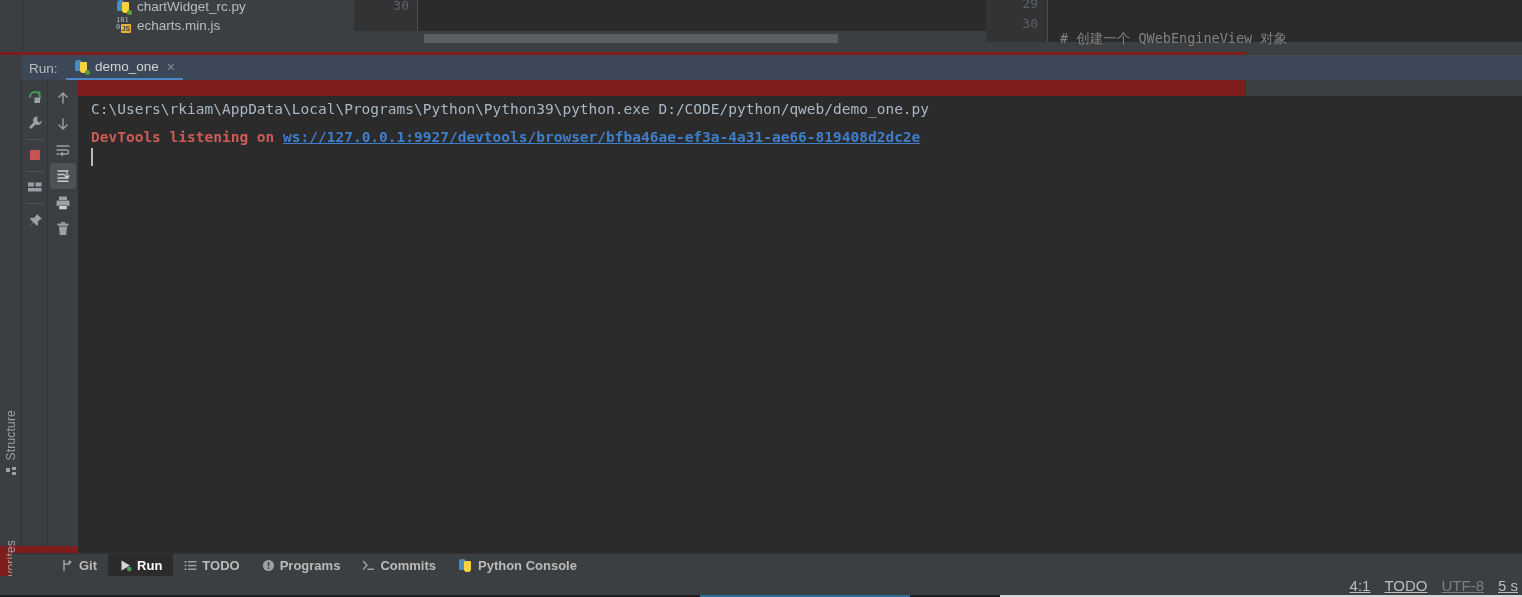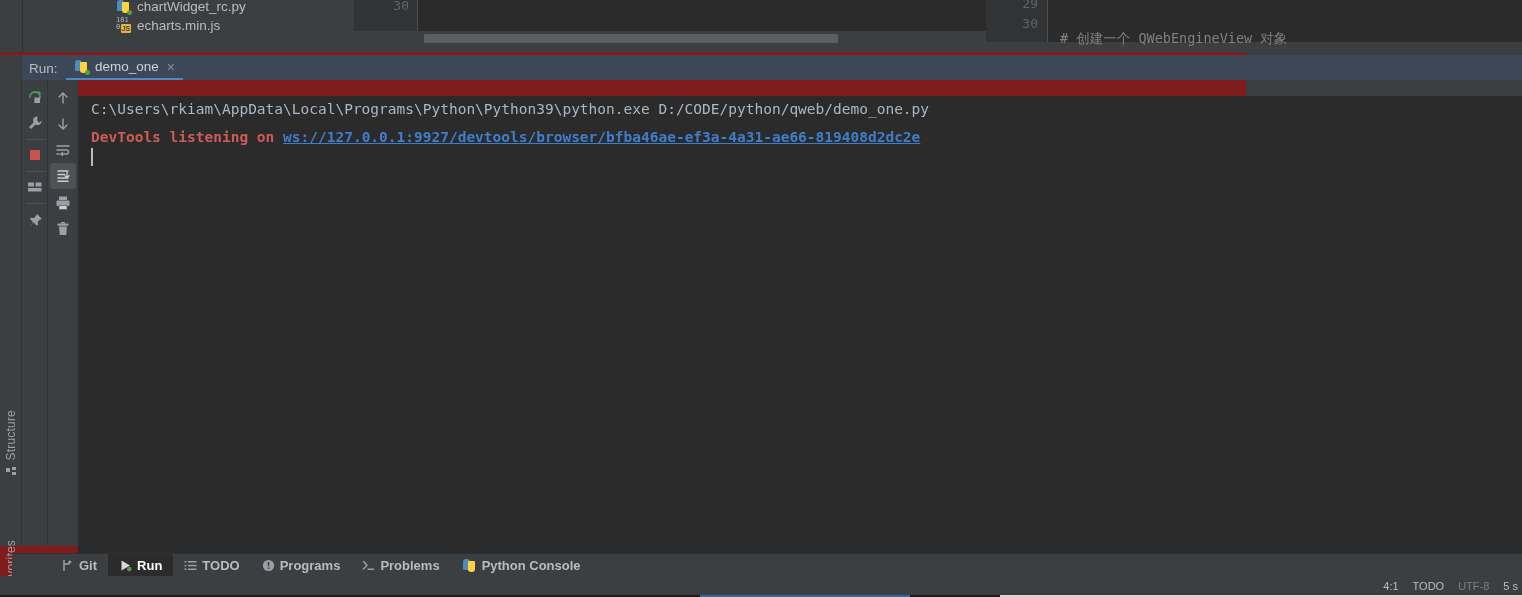--- a/index.html
+++ b/index.html
@@ -227,21 +227,21 @@
   #status-bar {
     position: absolute; left: 0; top: 576px; width: 1522px; height: 19px;
     background: #3c3f41; display: flex; align-items: center;
   }
   #status-left { display: flex; align-items: center; gap: 7px; padding-left: 6px; }
   #status-msg { font-size: 12.5px; color: #bbbbbb; white-space: nowrap; }
   #status-right {
     position: absolute; right: 0; top: 0; height: 19px;
     display: flex; align-items: center; gap: 14px; padding-right: 4px;
   }
-  .st-item { font-size: 11px; color: #bbbbbb; white-space: nowrap; }
+  .st-item { font-size: 15px; color: #bbbbbb; white-space: nowrap; text-decoration: underline; }
   .st-item.dim { color: #7b7f82; }
 
   
   #taskbar {
     position: absolute; left: 0; top: 595px; width: 1522px; height: 2px;
     background: #1b1d20;
   }
   #taskbar-hl {
     position: absolute; left: 700px; top: 595px; width: 210px; height: 2px;
     background: #2c6d9e;
@@ -467,21 +467,21 @@
       <span class="btab-label">Programs</span>
     </div>
 
     <div class="btab">
       <span>
         <svg width="13" height="13" viewBox="0 0 13 13">
           <path d="M1.5 2.5 L5 6.3 L1.5 10" stroke="#9aa0a6" stroke-width="1.5" fill="none" stroke-linecap="round" stroke-linejoin="round"></path>
           <path d="M6 10.3 H11.5" stroke="#9aa0a6" stroke-width="1.5" stroke-linecap="round"></path>
         </svg>
       </span>
-      <span class="btab-label">Problems</span>
+      <span class="btab-label">Commits</span>
     </div>
 
     <div class="btab">
       <span class="ficon icon-py">
         <span class="pyb"></span>
           <span class="pyy"></span>
       </span>
       <span class="btab-label">Python Console</span>
     </div>
   </div>

